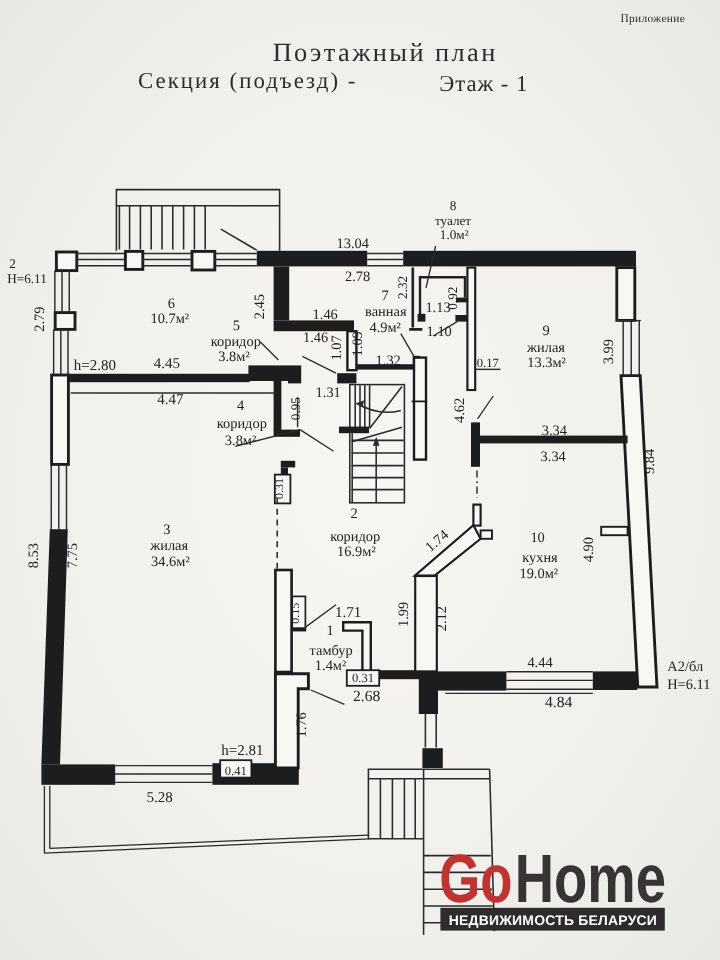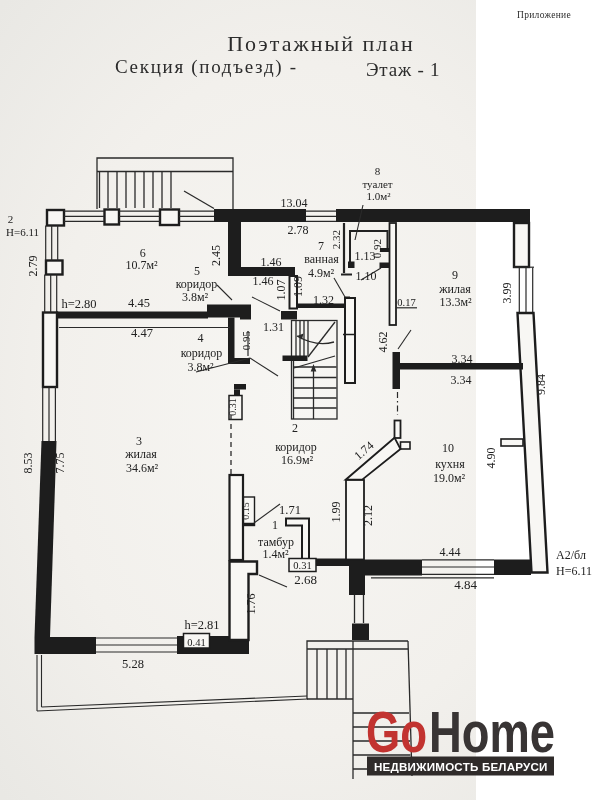--- a/index.html
+++ b/index.html
@@ -1,16 +1,16 @@
 <!DOCTYPE html>
 <html><head>
 <meta charset="utf-8">
 <style>
   html,body{margin:0;padding:0;}
-  #page{width:476px;height:800px;position:relative;
+  #page{width:600px;height:800px;position:relative;
     background:radial-gradient(ellipse 420px 560px at 300px 400px,#f7f6f3 0%,#f2f0ec 60%,#e9e8e4 100%);
     font-family:"Liberation Serif",serif;}
   svg{position:absolute;left:0;top:0;}
 </style>
 </head>
 <body>
 <div id="page">
 <svg width="600" height="800" viewBox="0 0 600 800">
 <defs>
 <g id="x"></g>

